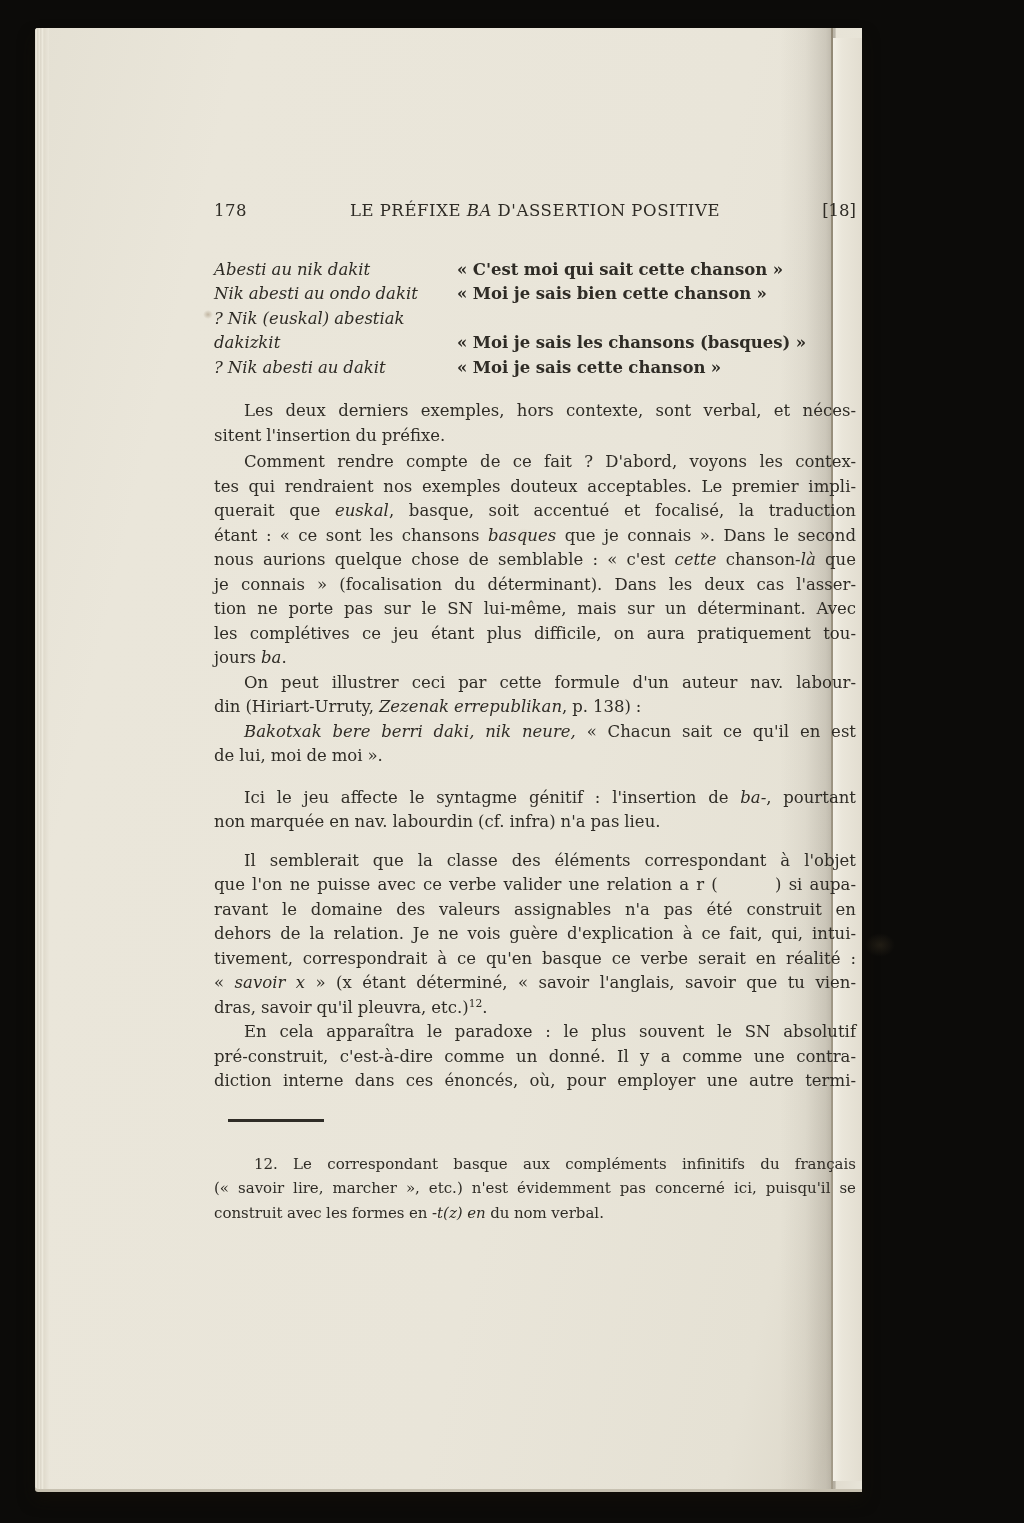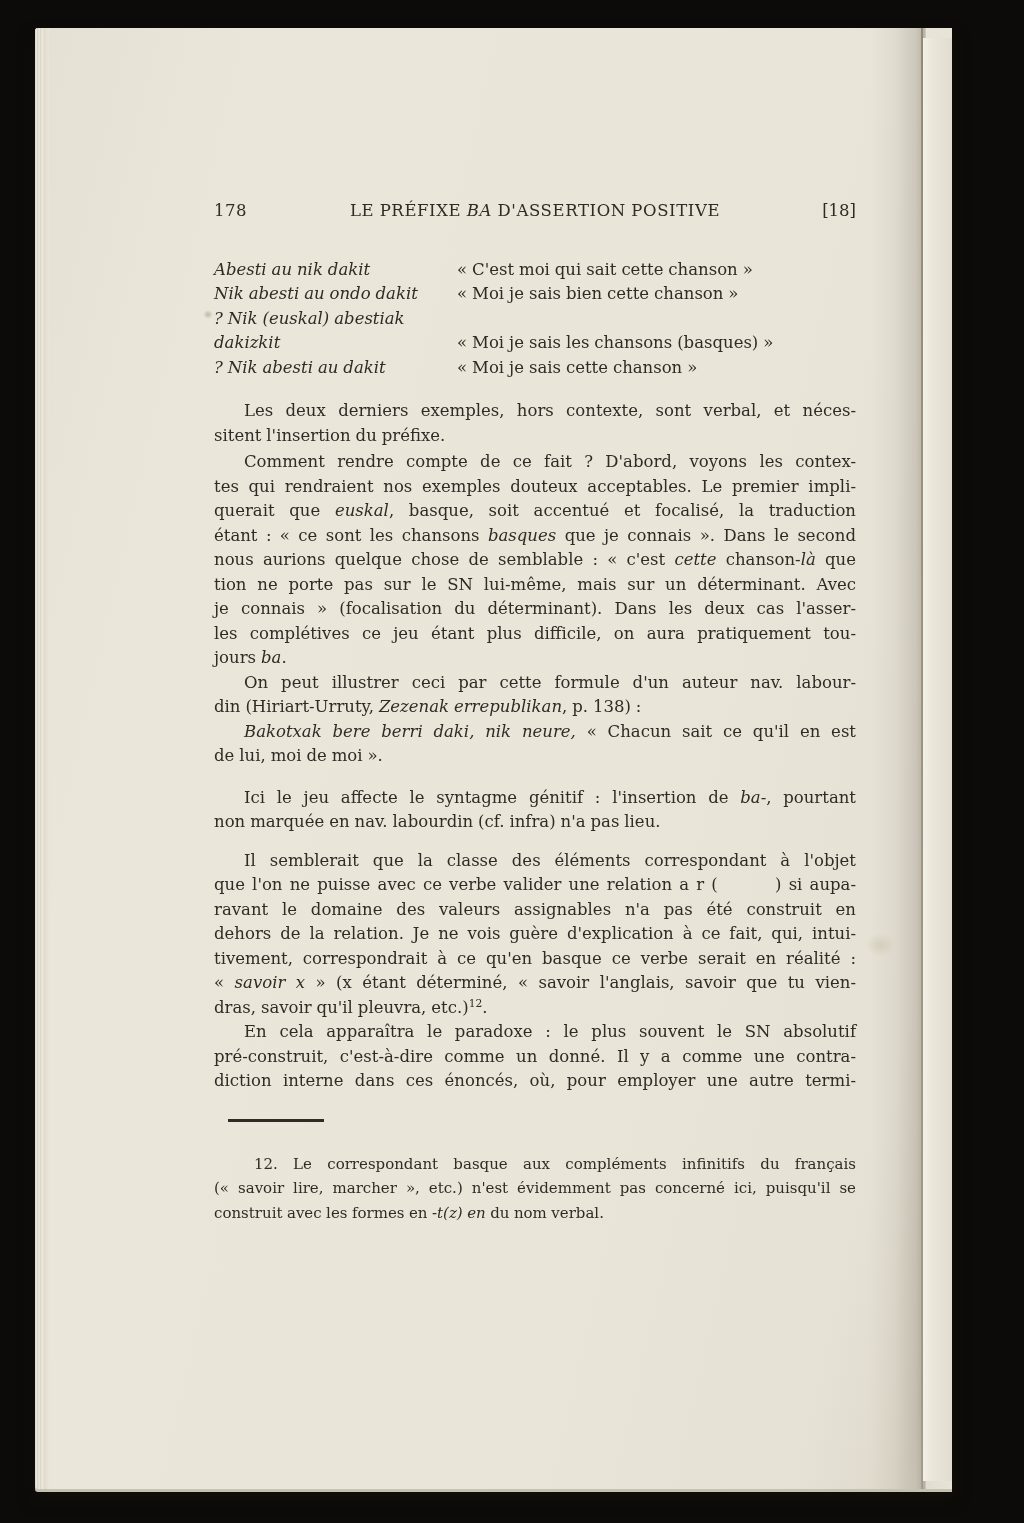--- a/index.html
+++ b/index.html
@@ -6,21 +6,21 @@
   body {
     width:1024px; height:1523px;
     background:#0c0b09;
     position:relative;
     overflow:hidden;
     font-family:"DejaVu Serif", serif;
   }
   
   .page {
     position:absolute; left:35px; top:28px;
-    width:917px; height:1461px;
+    width:827px; height:1461px;
     background:linear-gradient(103deg,#e4e0d3 0%,#eae6da 18%,#e9e5d9 62%,#e5e1d4 88%,#ddd8ca 96%,#e7e3d7 100%);
     border-radius:3px 0 0 3px;
     box-shadow:0 3px 0 #c7c1b1, 0 10px 16px rgba(20,16,10,.75);
   }
   
   .left-edges {
     position:absolute; left:0; top:0; bottom:0; width:14px;
     background:linear-gradient(to right,
       #cdc7b7 0px,#f1eee4 1px,#d5cfc0 3px,#efece0 4px,
       #d8d2c4 6px,#f0ede1 7px,#e0dbcd 9px,#e9e5d9 14px);
@@ -62,21 +62,21 @@
   .header { display:flex; align-items:baseline; }
   .page-num { width:70px; letter-spacing:.5px; }
   .running-title { flex:1; text-align:center; letter-spacing:.6px; }
   .running-title .tline { text-align:center !important; text-align-last:center !important; }
   .col-ref { width:70px; text-align:right; }
 
   .examples { margin-top:34px; }
   .ex-row { display:flex; }
   .ex-row.align-end { align-items:flex-end; }
   .ex-basque { flex:none; width:243px; font-style:italic; white-space:pre-line; }
-  .ex-french { flex:1; white-space:pre-line; }
+  .ex-french { flex:1; white-space:pre-line;font-weight:bold; }
 
   .para { margin:0; }
   .mt19 { margin-top:19px; }
   .mt17 { margin-top:17px; }
   .mt14 { margin-top:14px; }
   .mt2  { margin-top:2px; }
 
   .tline { text-align:justify; text-align-last:justify; }
   .tline.tlast { text-align-last:left; }
   .para .tline:first-child { text-indent:30px; }
@@ -135,22 +135,22 @@
     <div class="para mt19">
         <div class="tline"><span>Les deux derniers exemples, hors contexte, sont verbal, et néces-</span></div>
         <div class="tline tlast"><span>sitent l'insertion du préfixe.</span></div>
       </div>
     <div class="para mt2">
         <div class="tline"><span>Comment rendre compte de ce fait ? D'abord, voyons les contex-</span></div>
         <div class="tline"><span>tes qui rendraient nos exemples douteux acceptables. Le premier impli-</span></div>
         <div class="tline"><span>querait que </span><span class="it">euskal</span><span>, basque, soit accentué et focalisé, la traduction</span></div>
         <div class="tline"><span>étant : « ce sont les chansons </span><span class="it">basques</span><span> que je connais ». Dans le second</span></div>
         <div class="tline"><span>nous aurions quelque chose de semblable : « c'est </span><span class="it">cette</span><span> chanson-</span><span class="it">là</span><span> que</span></div>
+        <div class="tline"><span>je connais » (focalisation du déterminant). Dans les deux cas l'asser-</span></div>
         <div class="tline"><span>tion ne porte pas sur le SN lui-même, mais sur un déterminant. Avec</span></div>
-        <div class="tline"><span>je connais » (focalisation du déterminant). Dans les deux cas l'asser-</span></div>
         <div class="tline"><span>les complétives ce jeu étant plus difficile, on aura pratiquement tou-</span></div>
         <div class="tline tlast"><span>jours </span><span class="it">ba</span><span>.</span></div>
       </div>
     <div class="para">
         <div class="tline"><span>On peut illustrer ceci par cette formule d'un auteur nav. labour-</span></div>
         <div class="tline tlast"><span>din (Hiriart-Urruty, </span><span class="it">Zezenak errepublikan</span><span>, p. 138) :</span></div>
       </div>
     <div class="para">
         <div class="tline"><span class="it">Bakotxak bere berri daki, nik neure,</span><span> « Chacun sait ce qu'il en est</span></div>
         <div class="tline tlast"><span>de lui, moi de moi ».</span></div>

